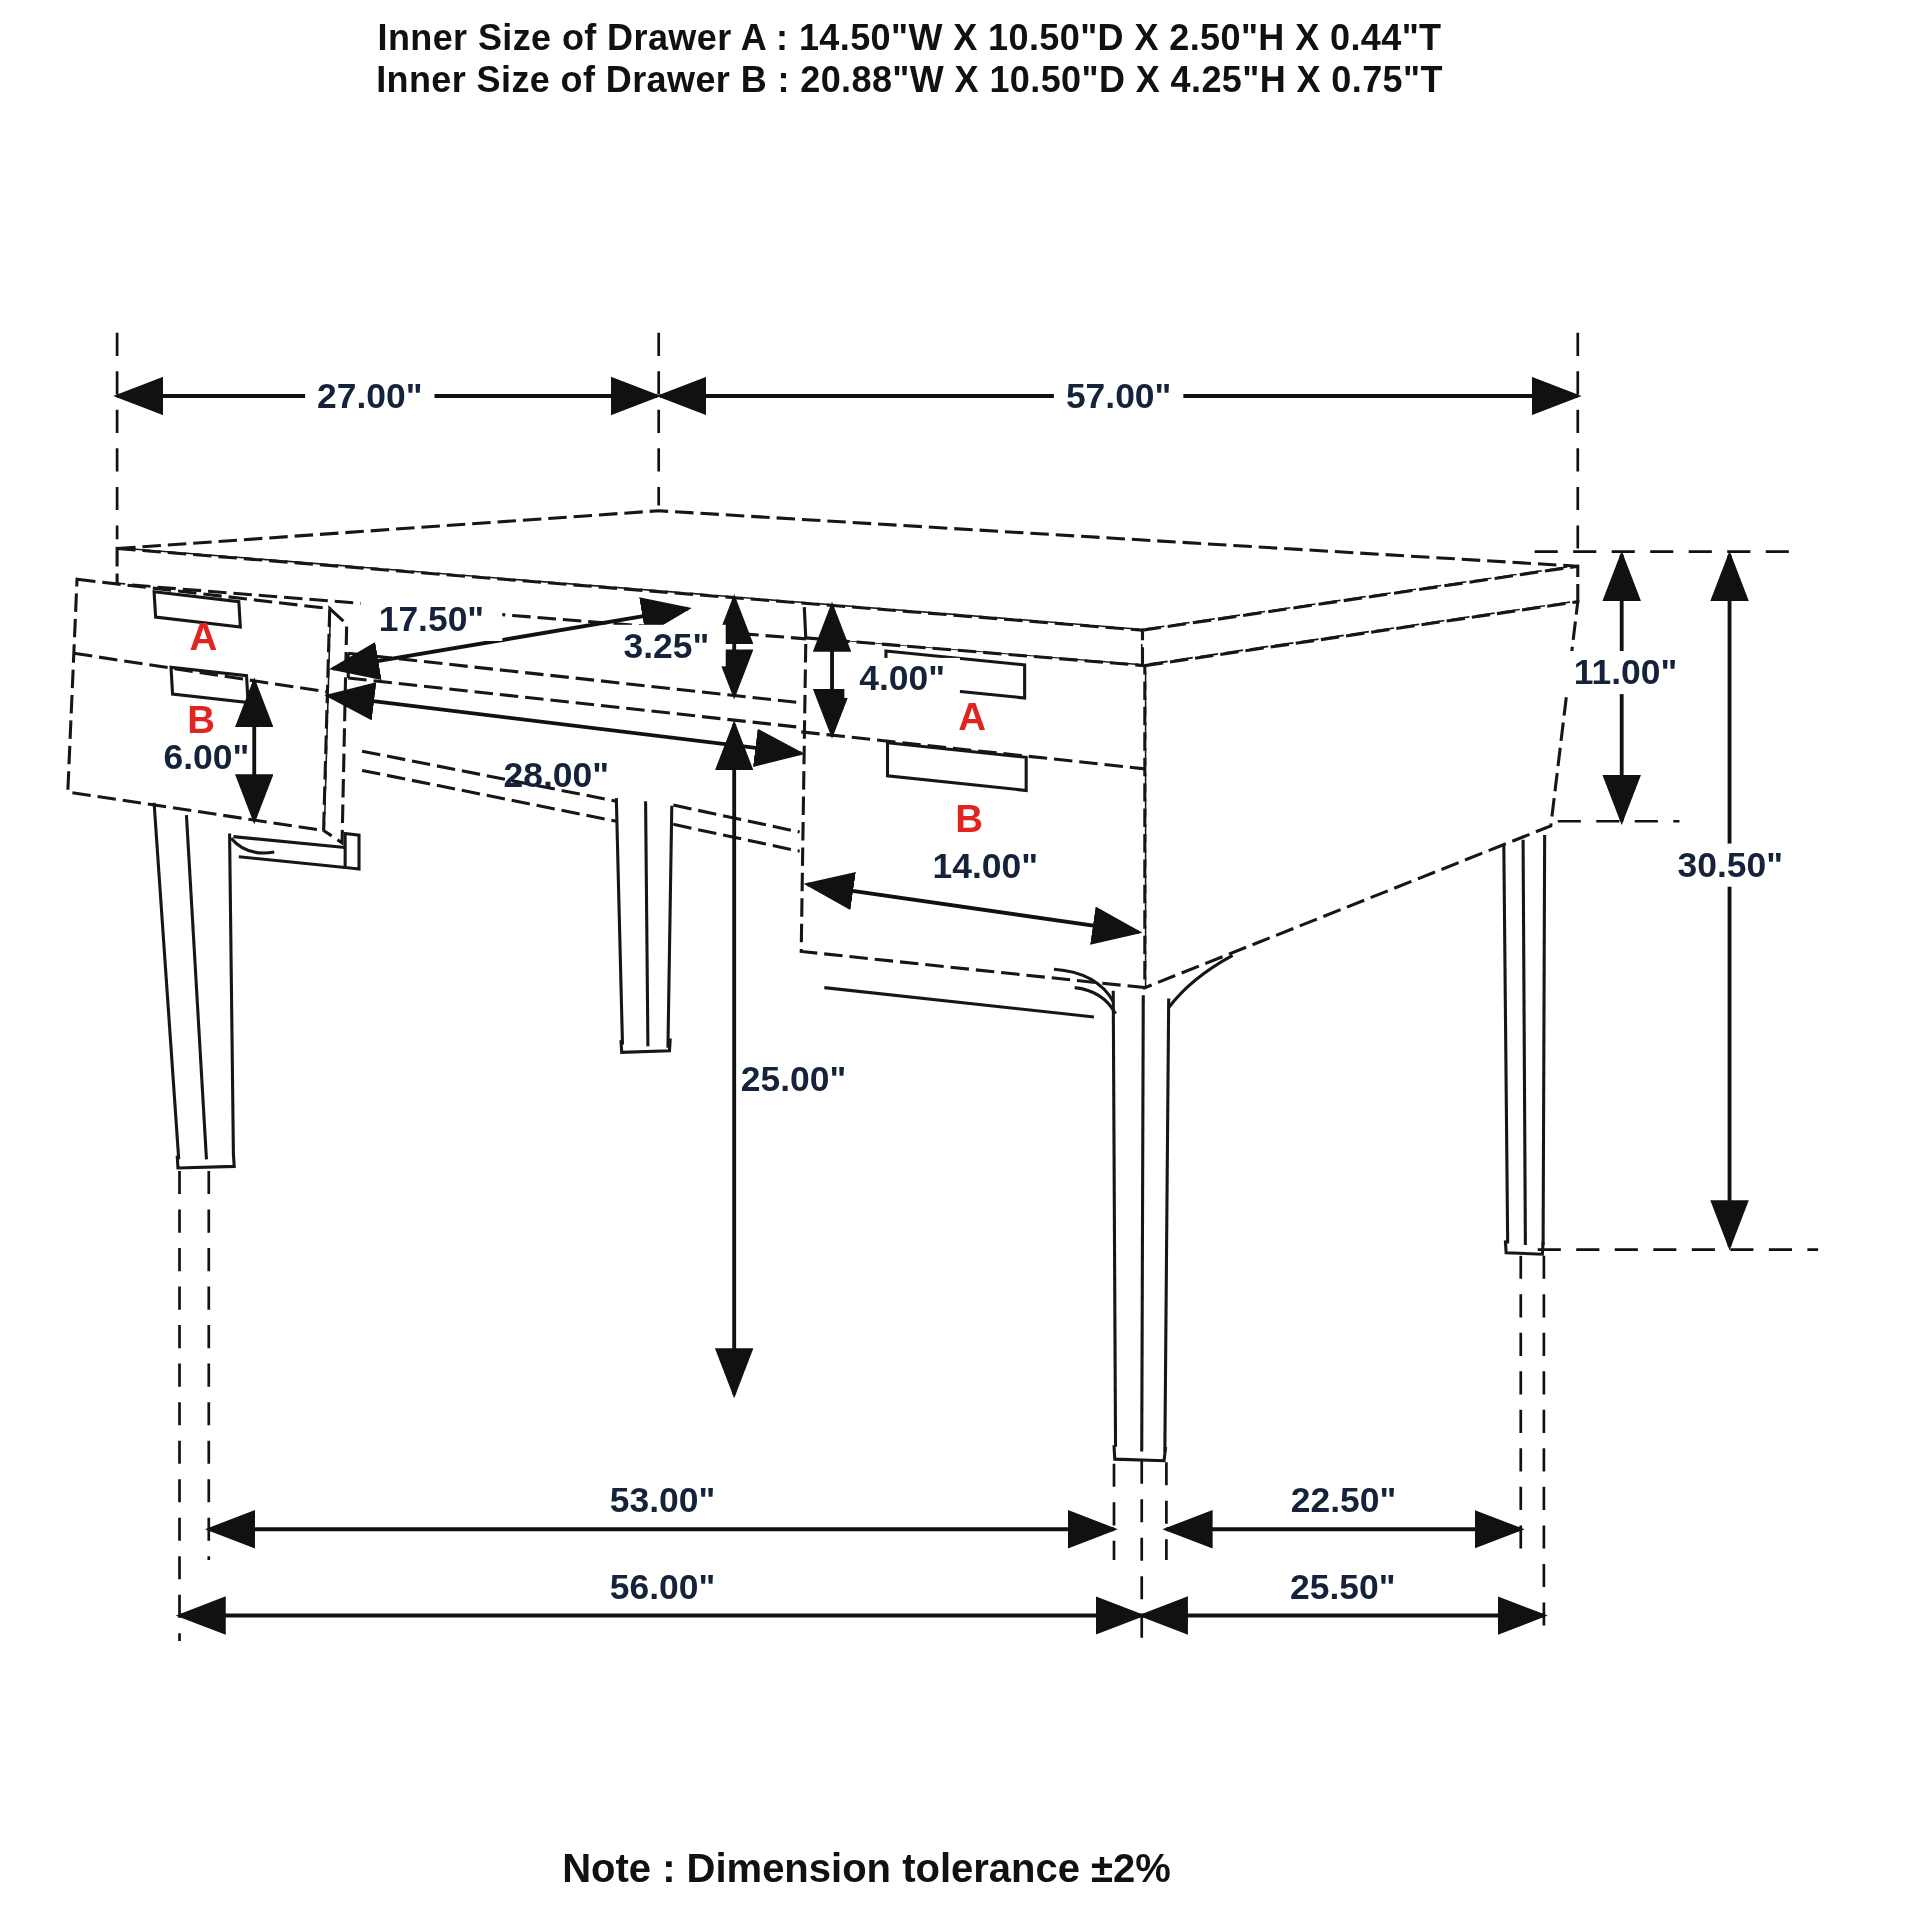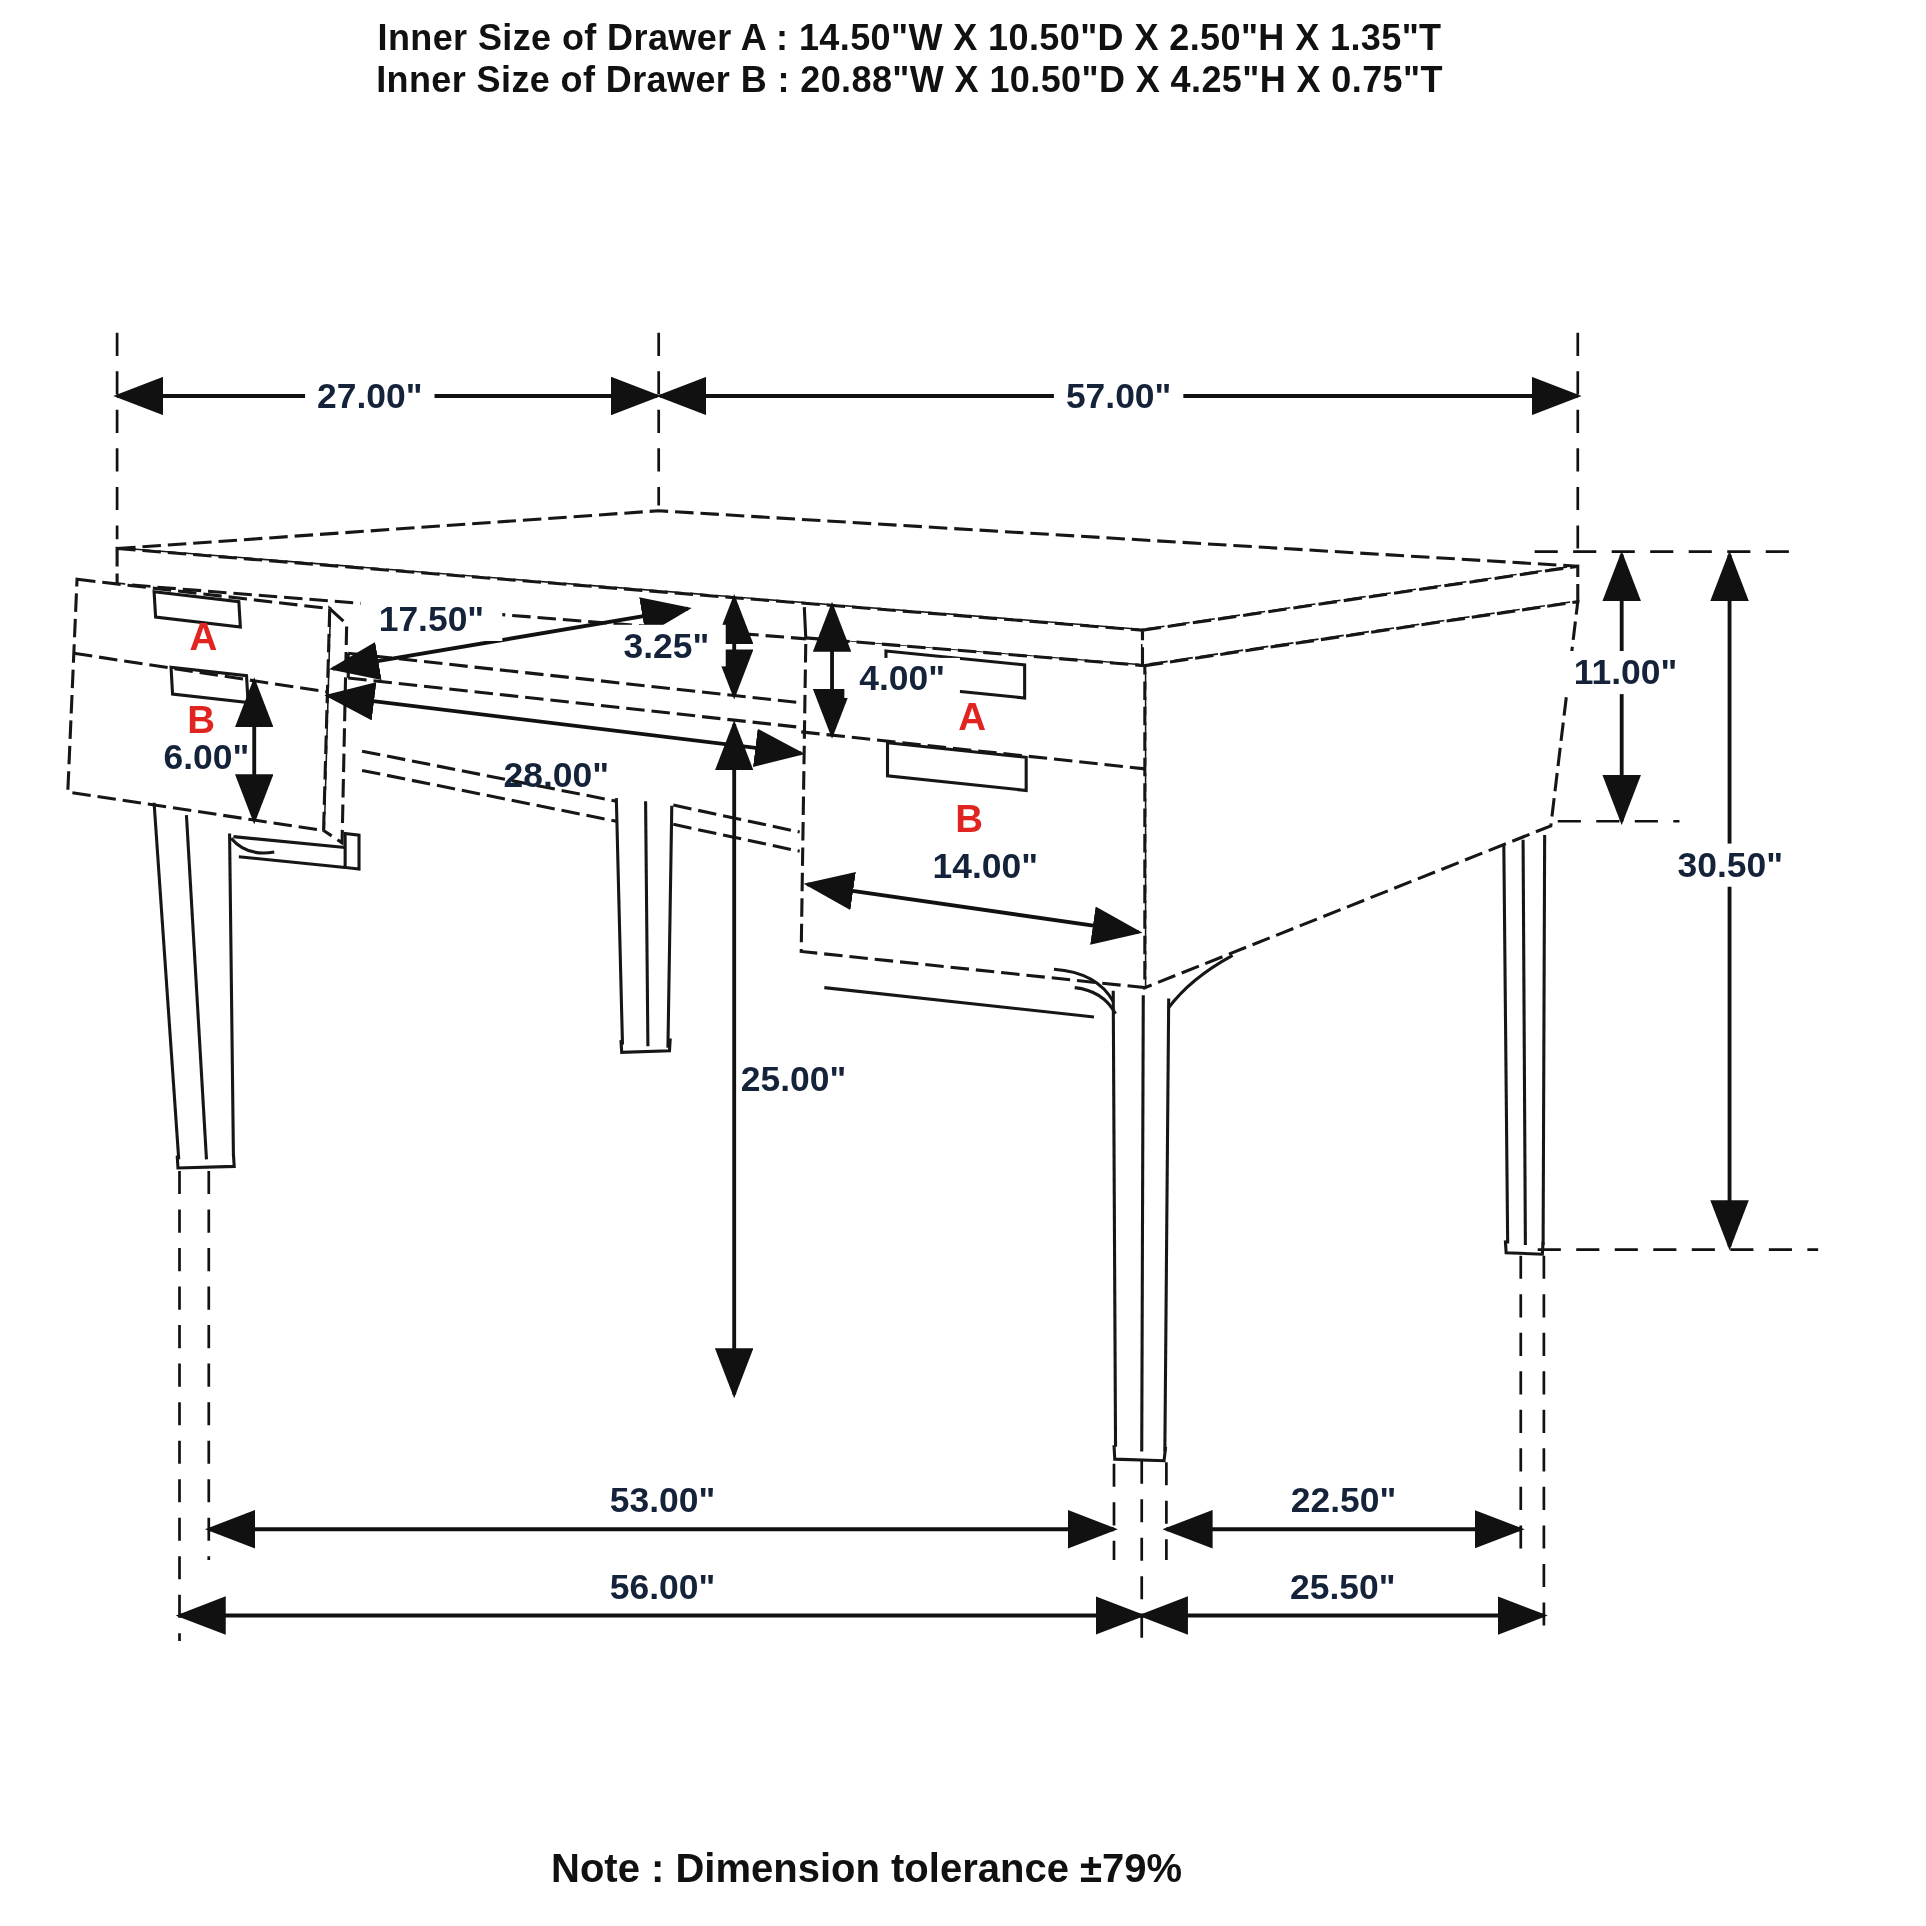--- a/index.html
+++ b/index.html
@@ -19,21 +19,21 @@
   .t-dim{font:700 46px "Liberation Sans", sans-serif;fill:#15233a;}
   .t-red{font:700 50px "Liberation Sans", sans-serif;fill:#e02420;}
   .lblbg{fill:#ffffff;}
 </style>
 </head>
 <body>
 
 <div class="stage">
 
   <div class="hdr">
-    <div>Inner Size of Drawer A : 14.50"W X 10.50"D X 2.50"H X 1.35"T</div>
+    <div>Inner Size of Drawer A : 14.50"W X 10.50"D X 2.50"H X 0.44"T</div>
     <div>Inner Size of Drawer B : 20.88"W X 10.50"D X 4.25"H X 0.75"T</div>
   </div>
 
   <svg viewBox="0 0 2500 2500">
     <defs>
       <marker id="ahE" markerWidth="13" markerHeight="10" refX="12" refY="5" orient="auto" markerUnits="strokeWidth">
         <path d="M0,0 L13,5 L0,10 Z" class="ah"></path>
       </marker>
       <marker id="ahS" markerWidth="13" markerHeight="10" refX="1" refY="5" orient="auto" markerUnits="strokeWidth">
         <path d="M13,0 L0,5 L13,10 Z" class="ah"></path>
@@ -214,15 +214,15 @@
     </g>
 
     <g>
       <text class="t-red" x="264" y="826" dy=".35em" text-anchor="middle">A</text>
       <text class="t-red" x="261" y="934" dy=".35em" text-anchor="middle">B</text>
       <text class="t-red" x="1262" y="930" dy=".35em" text-anchor="middle">A</text>
       <text class="t-red" x="1258" y="1062" dy=".35em" text-anchor="middle">B</text>
     </g>
   </svg>
 
-  <div class="note">Note : Dimension tolerance ±79%</div>
+  <div class="note">Note : Dimension tolerance ±2%</div>
 </div>
 
 
 </body></html>

